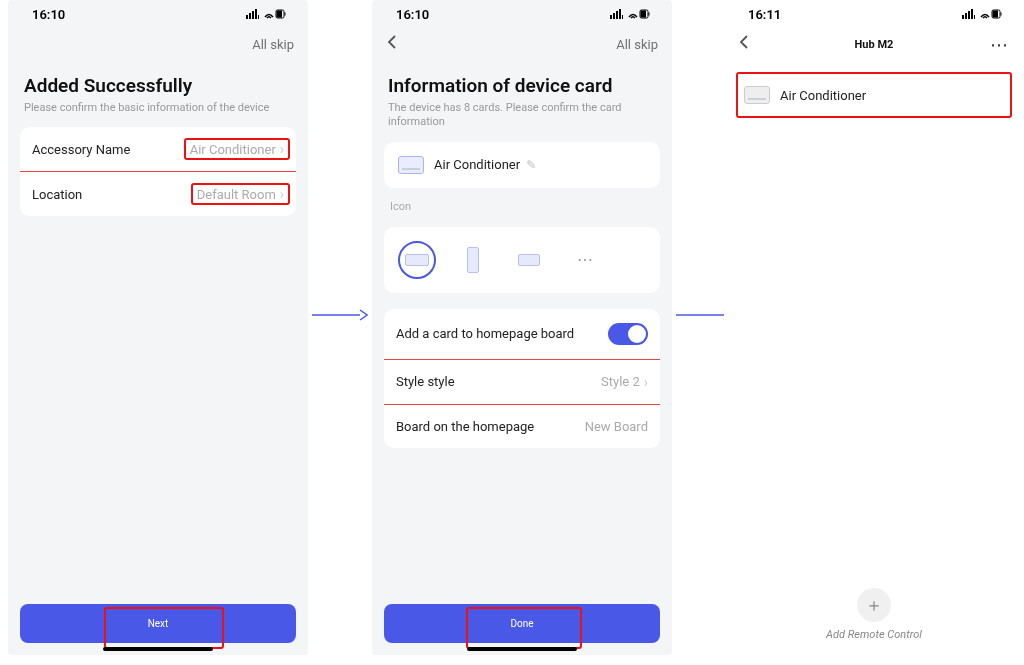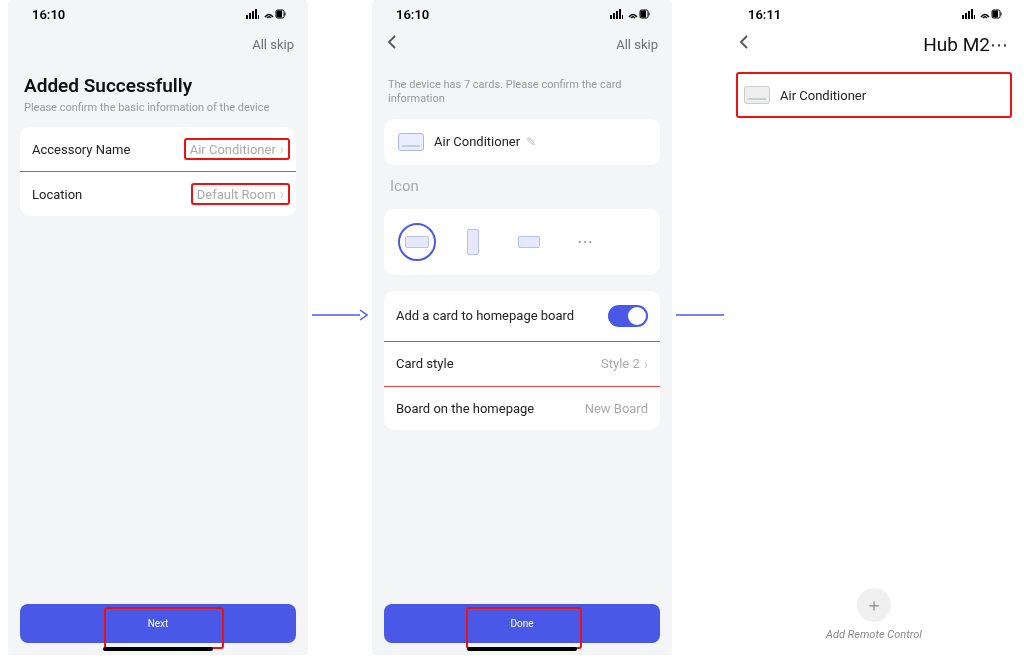--- a/index.html
+++ b/index.html
@@ -51,21 +51,21 @@
   .status-right { display: flex; align-items: center; gap: 4px; }
   .status-icons svg { display: block; }
 
   .topbar {
     height: 40px;
     display: flex;
     align-items: center;
     padding: 0 14px;
   }
   .topbar .back { width: 20px; color: #444; }
-  .topbar .title { flex: 1; text-align: right; font-size: 19px; font-weight: 400; color: #111; }
+  .topbar .title { flex: 1; text-align: center; font-size: 11px; font-weight: 700; color: #111; }
   .topbar .skip { font-size: 13px; color: #707070; margin-left: auto; }
   .topbar .dots { width: 20px; text-align: right; color: #333; font-size: 18px; letter-spacing: 2px; }
 
   .heading { padding: 10px 16px 2px; }
   .heading h1 { font-size: 19px; font-weight: 600; color: #111; }
   .heading p { font-size: 11px; color: #999; margin-top: 4px; line-height: 1.3; }
 
   .card {
     background: #fff;
     border-radius: 10px;
@@ -83,21 +83,21 @@
   .row .value { display: flex; align-items: center; gap: 4px; color: #aaa; }
   .chev { color: #ccc; font-size: 14px; }
 
   .highlight {
     border: 2px solid #e11;
     border-radius: 3px;
     padding: 1px 4px;
     margin: -3px -6px;
   }
 
-  .section-label { font-size: 15px; color: #aaa; padding: 12px 18px 4px; }
+  .section-label { font-size: 11px; color: #aaa; padding: 12px 18px 4px; }
   .cardnum { font-size: 12px; color: #555; padding: 6px 16px 0; }
 
   .device-row {
     display: flex; align-items: center; gap: 10px;
     padding: 14px 14px;
   }
   .device-icon {
     width: 26px; height: 18px; background: #e9edff; border: 1px solid #aab4f0; border-radius: 3px;
     position: relative;
   }
@@ -246,21 +246,22 @@
   </div>
   <div class="topbar">
     <span class="back">
       <svg width="12" height="16" viewBox="0 0 12 16">
           <path d="M9 2 L3 8 L9 14" stroke="#555" stroke-width="1.8" fill="none"></path>
         </svg>
     </span>
     <span class="skip">All skip</span>
   </div>
   <div class="heading">
-    <p>The device has 7 cards. Please confirm the card information</p>
+    <h1>Information of device card</h1>
+    <p>The device has 8 cards. Please confirm the card information</p>
   </div>
   <div class="card">
     <div class="device-row">
       <span class="device-icon"></span>
       <span class="device-name">
         <span>Air Conditioner</span>
         <span class="edit-icon">✎</span>
       </span>
     </div>
   </div>
@@ -280,21 +281,21 @@
           <span class="ic-more">⋯</span>
         </span>
     </div>
   </div>
   <div class="card" style="margin-top:16px;">
     <div class="row">
       <span>Add a card to homepage board</span>
       <span class="switch"></span>
     </div>
     <div class="row">
-      <span>Card style</span>
+      <span>Style style</span>
       <span class="value">
         <span>Style 2</span>
         <span class="chev">›</span>
       </span>
     </div>
     <div class="row">
       <span>Board on the homepage</span>
       <span class="value">
         <span>New Board</span>
       </span>

